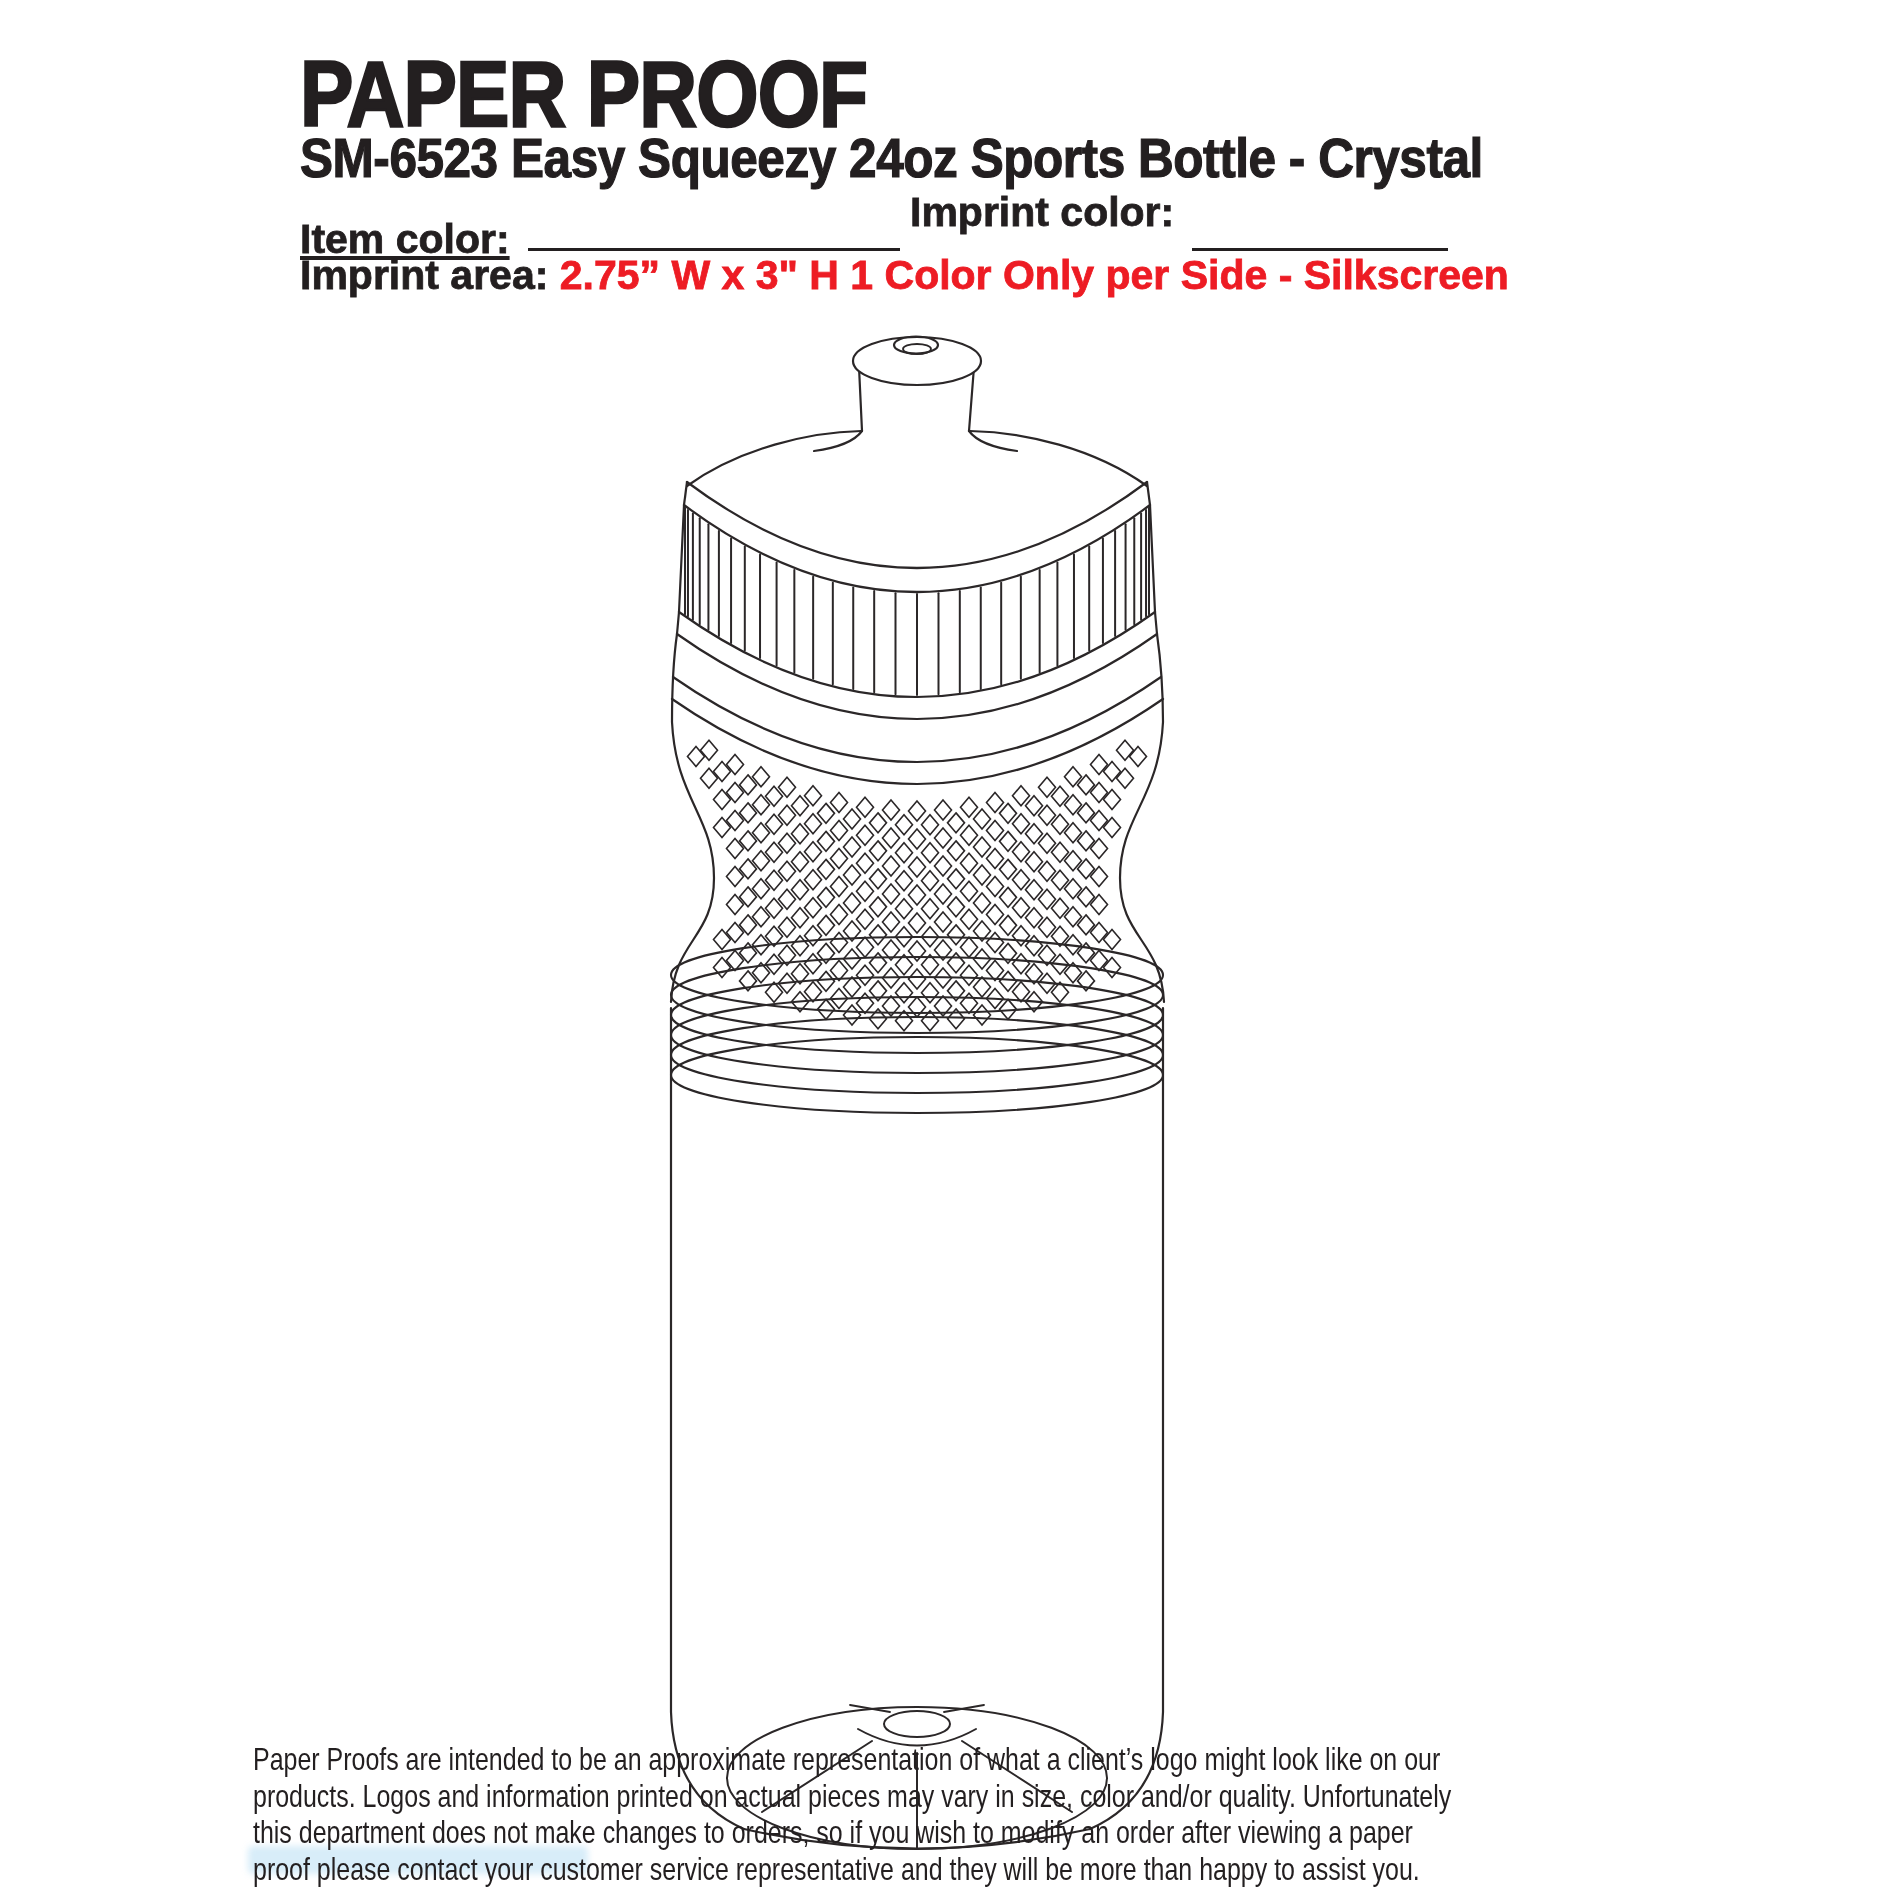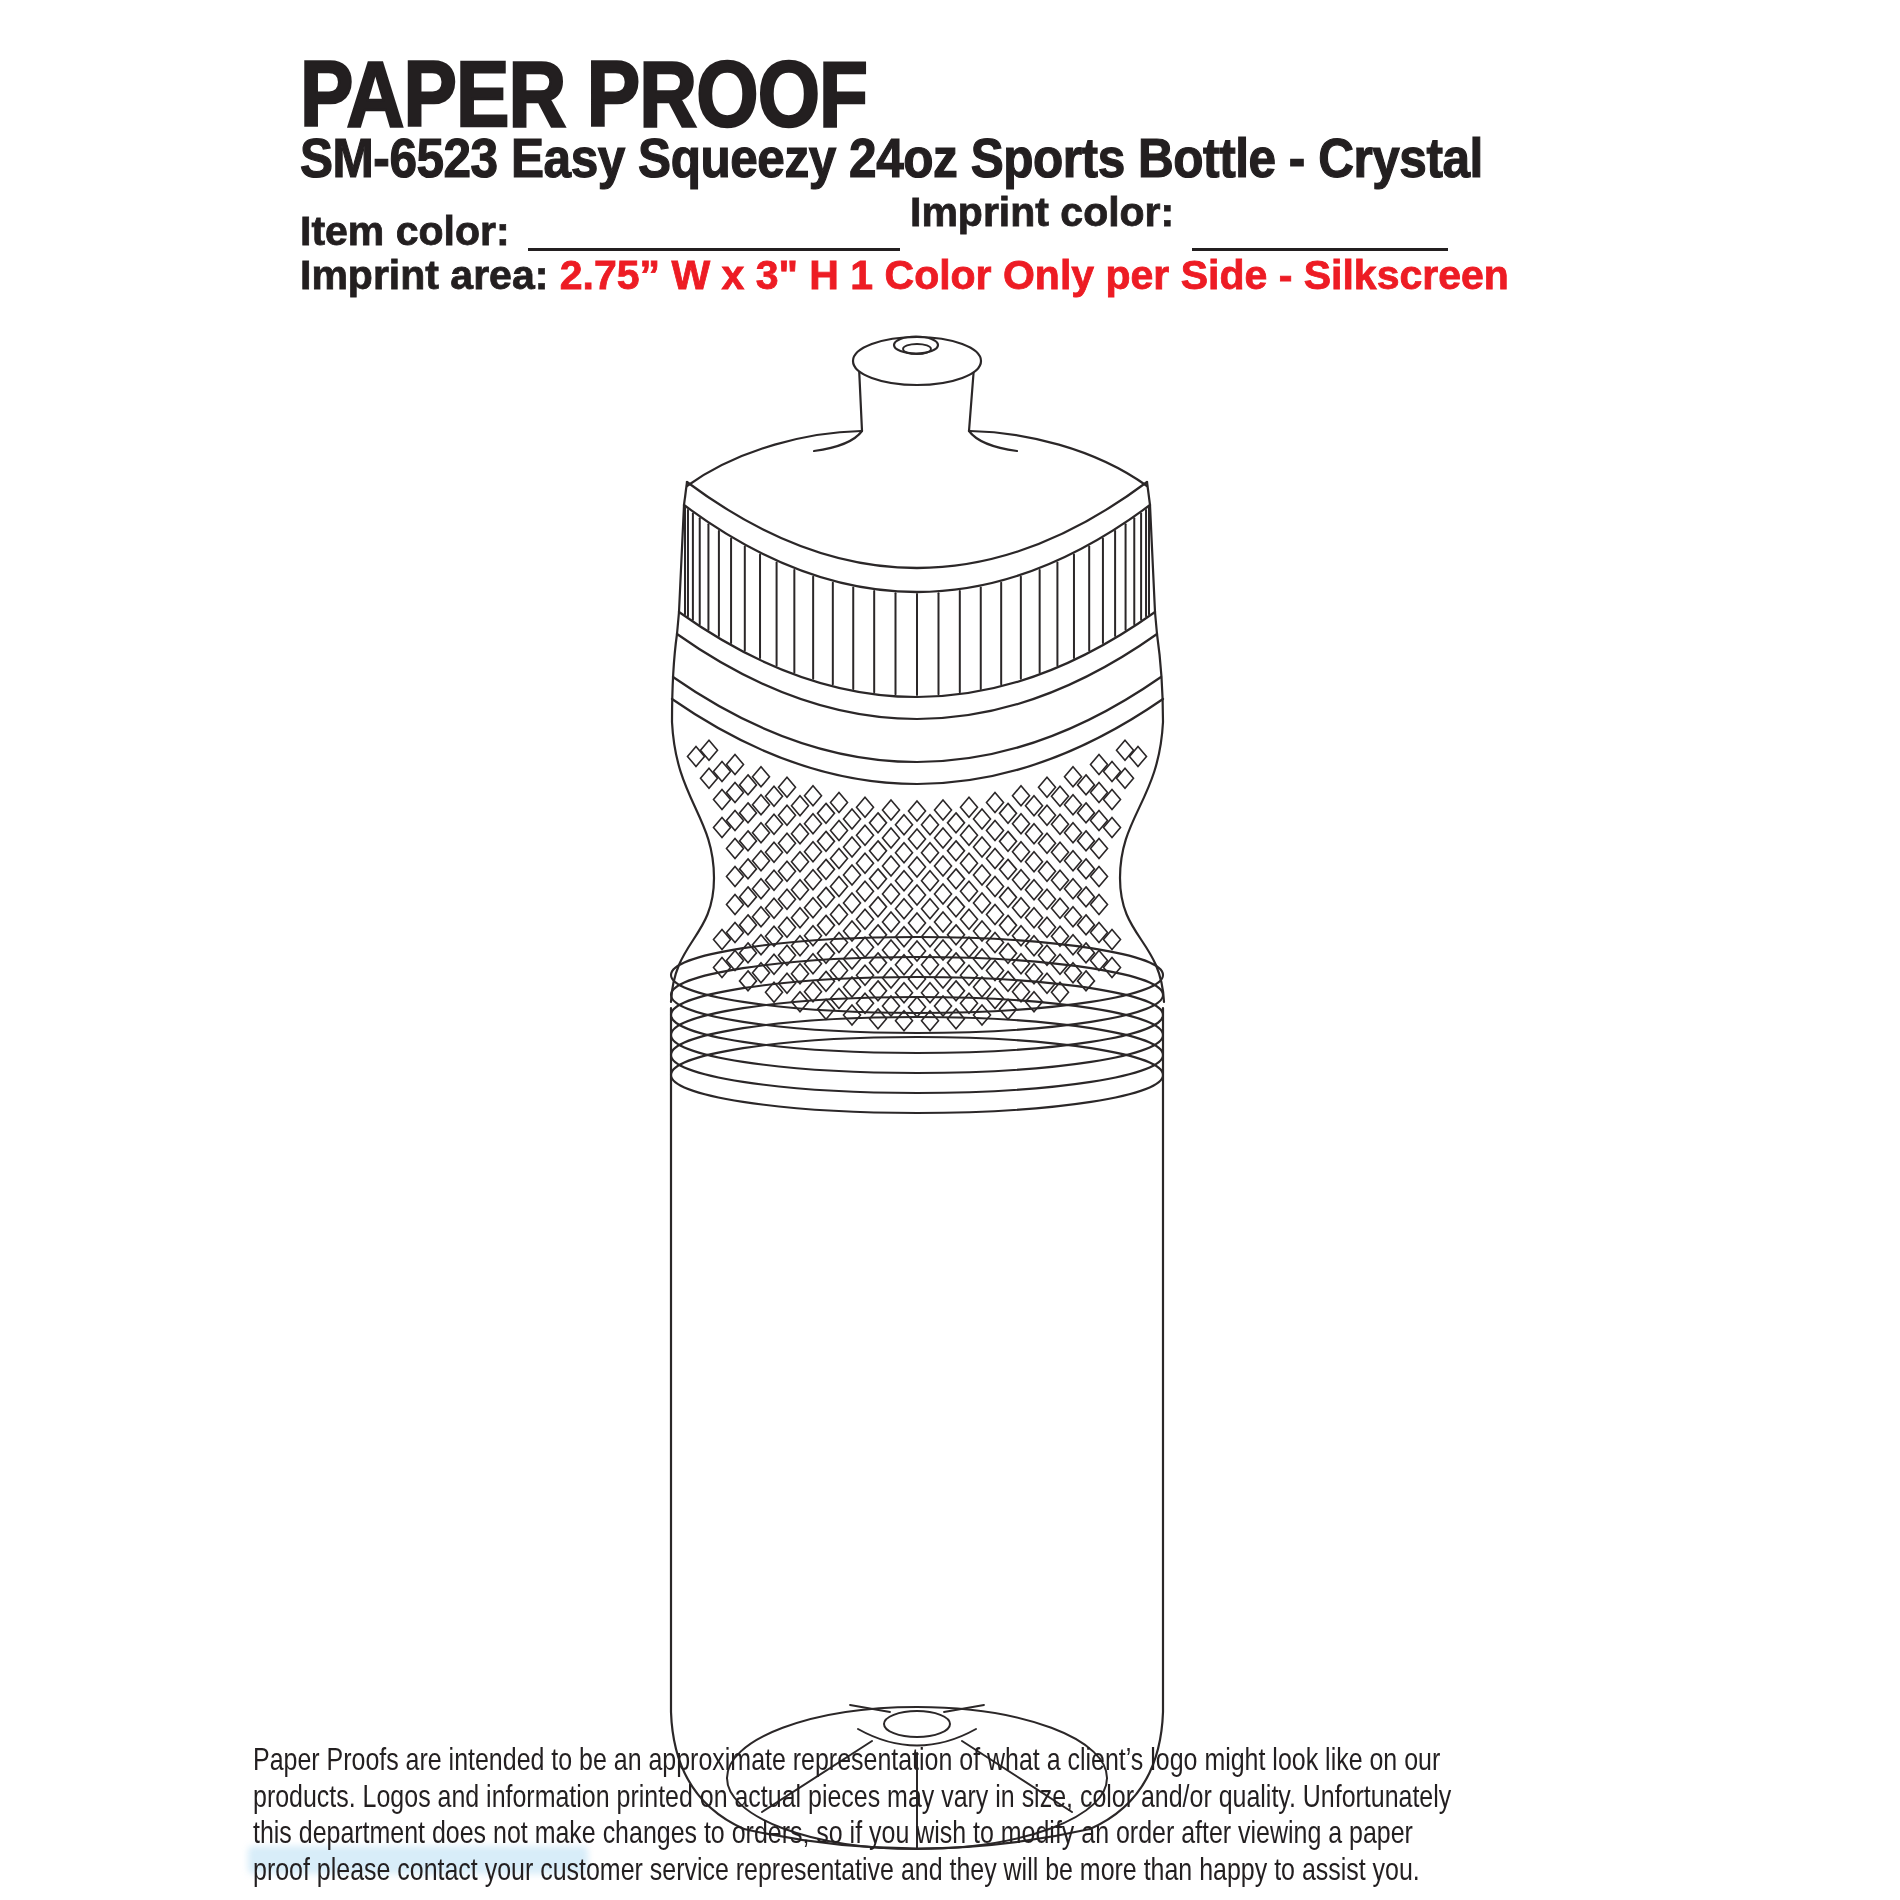--- a/index.html
+++ b/index.html
@@ -7,21 +7,21 @@
        font-family:"Liberation Sans", sans-serif;color:#231f20;}
   .abs{position:absolute;white-space:nowrap;}
   #title{left:300px;top:48px;font-size:92px;font-weight:700;line-height:1;
          letter-spacing:-1px;-webkit-text-stroke:2.5px #231f20;
          transform:scale(0.87,1);transform-origin:left top;}
   #subtitle{left:300px;top:128px;font-size:55px;font-weight:700;line-height:1.1;
          letter-spacing:-0.5px;-webkit-text-stroke:1.2px #231f20;
          transform:scale(0.9,1);transform-origin:left top;}
   .fieldline{font-size:41px;font-weight:700;line-height:1.15;
          -webkit-text-stroke:0.8px #231f20;}
-  #item-color-label{left:300px;top:208px;}
+  #item-color-label{left:300px;top:216px;text-decoration:underline;}
   #item-color-underline{left:528px;top:204px;width:372px;height:44px;
          border-bottom:3px solid #231f20;}
   #imprint-color-label{left:910px;top:189px;}
   #imprint-color-underline{left:1192px;top:204px;width:256px;height:44px;
          border-bottom:3px solid #231f20;}
   #imprint-area-line{left:300px;top:252px;}
   #imprint-area-value{color:#ed1c24;-webkit-text-stroke:0.8px #ed1c24;}
   #bottle-svg{position:absolute;left:0;top:0;z-index:0;}
   #footer{left:253px;top:1741px;z-index:2;font-size:32px;line-height:36.6px;
          transform:scale(0.78,1);transform-origin:left top;}

